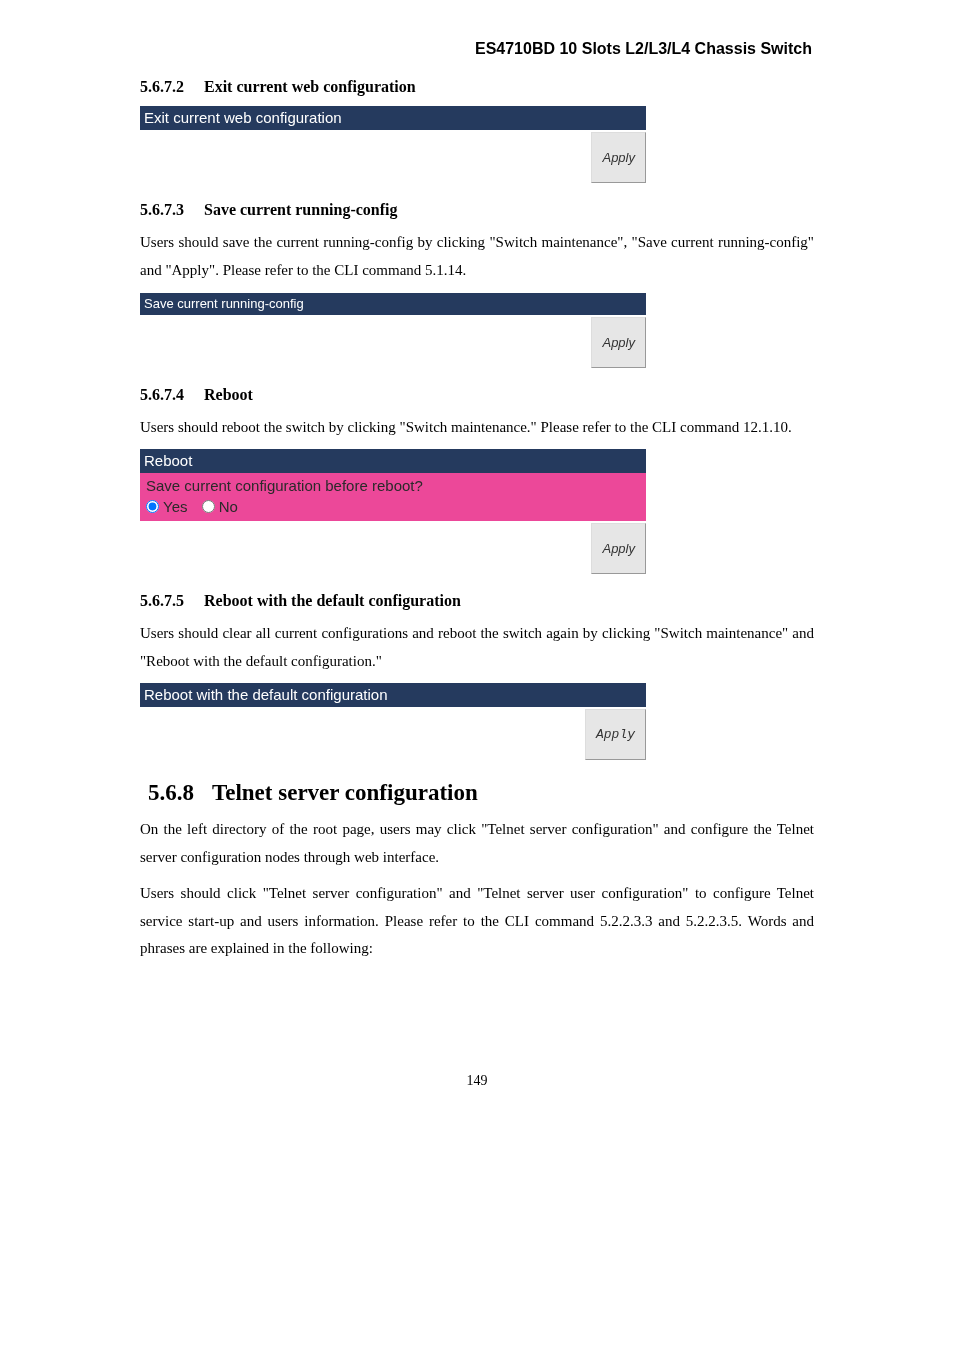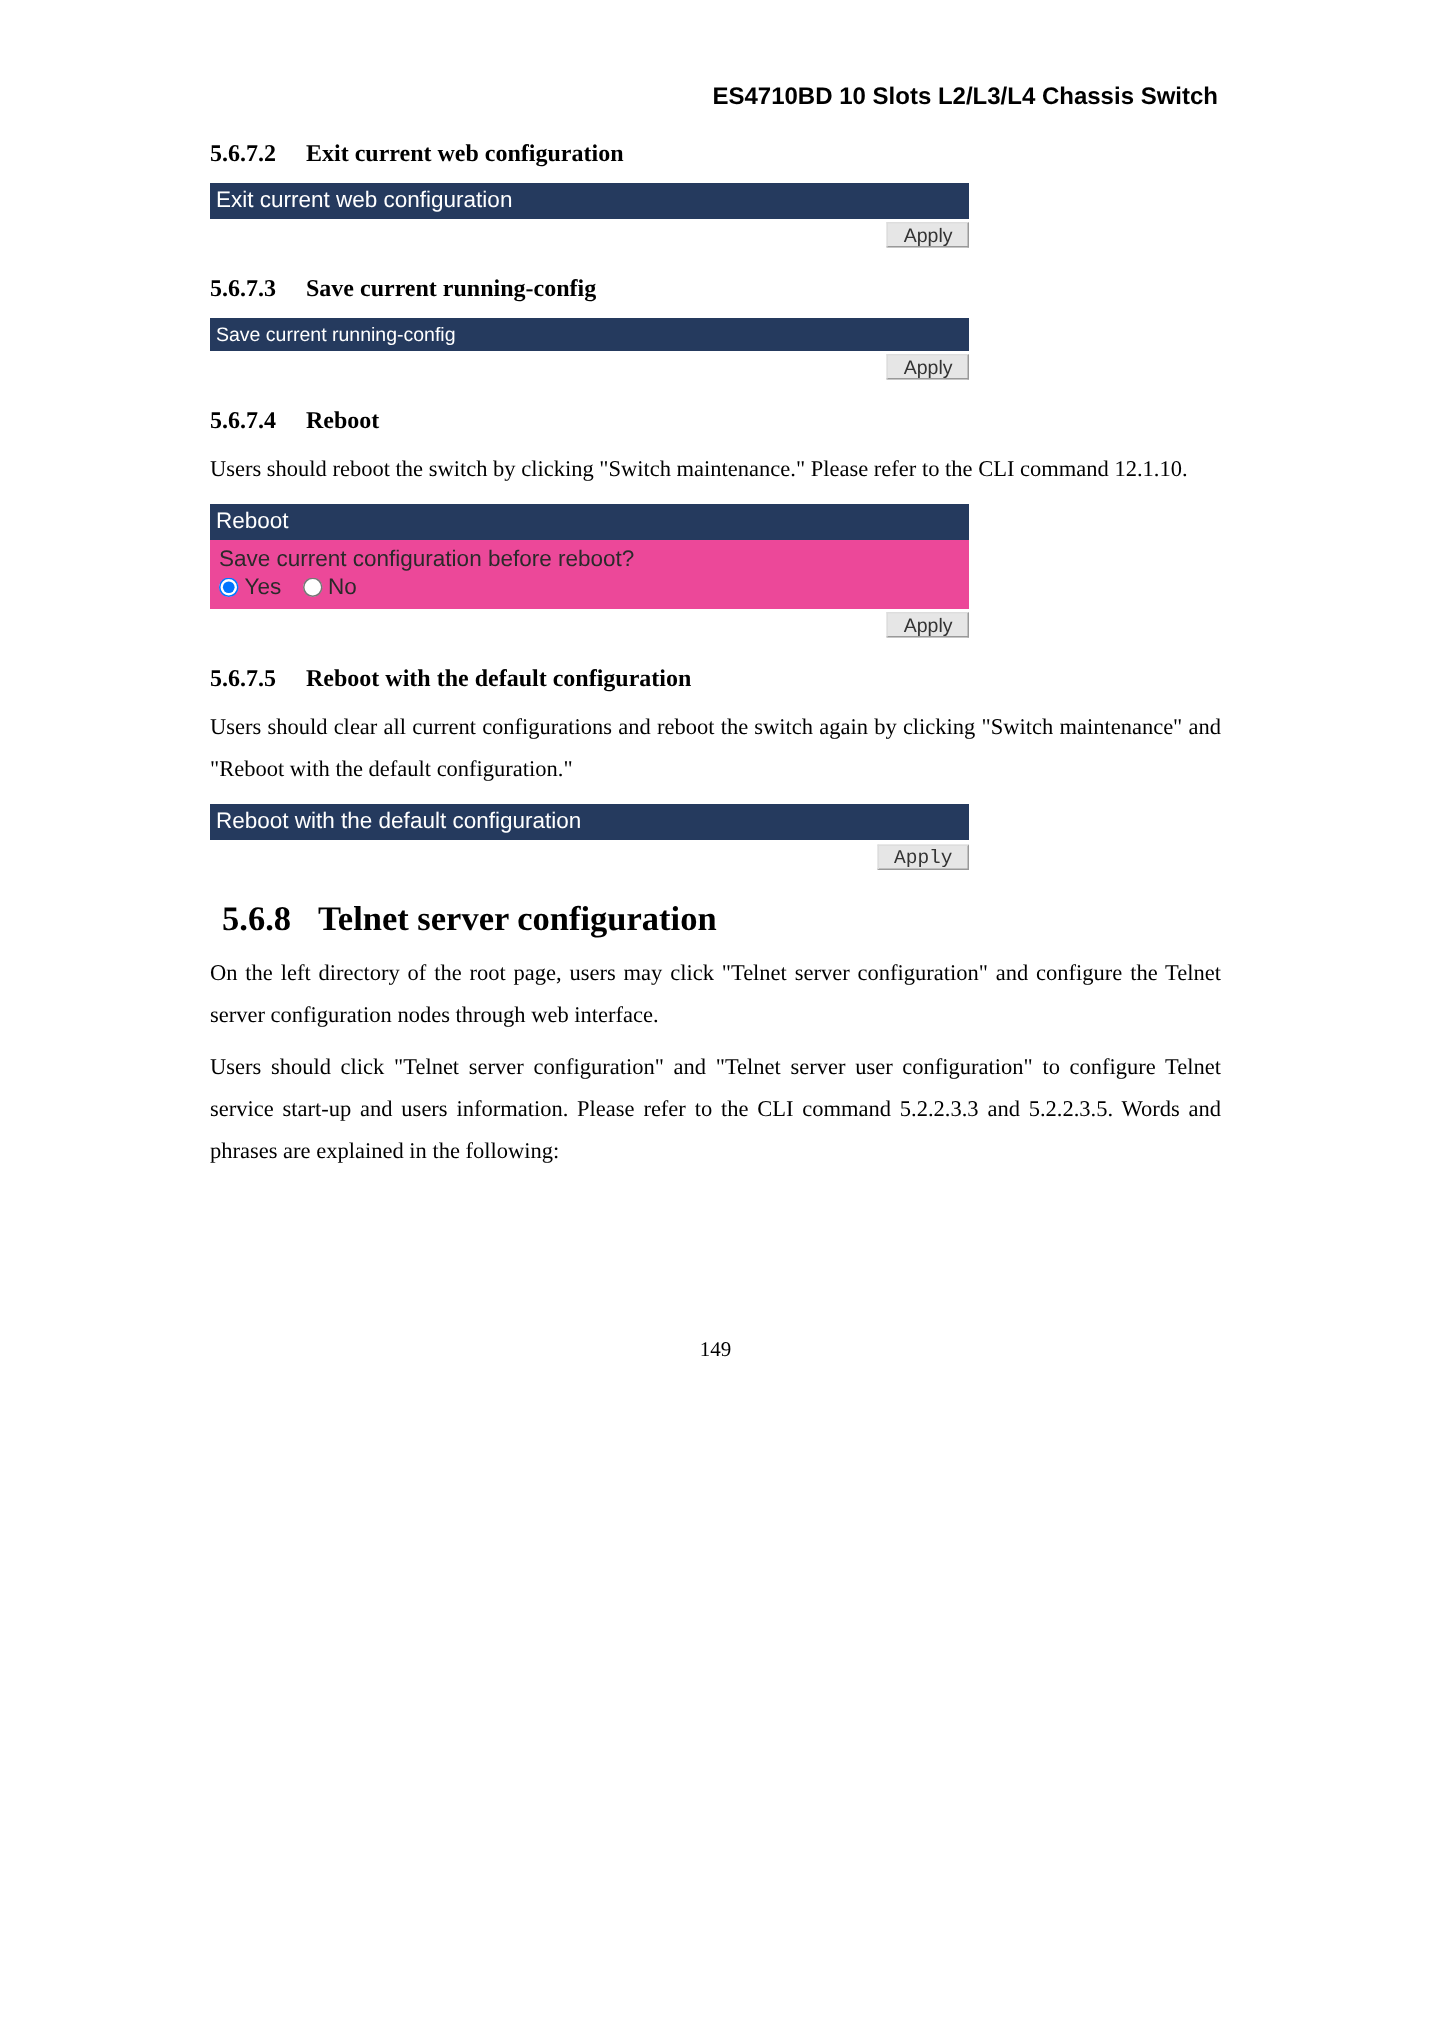--- a/index.html
+++ b/index.html
@@ -4,21 +4,21 @@
 <style>
   body {
     margin: 0;
     padding: 0;
     font-family: "Times New Roman", Times, serif;
     background: #fff;
     color: #000;
   }
   .page {
     width: 954px;
-    margin: 16px auto;
+    margin: 0 auto;
     padding: 40px 140px 60px 140px;
     box-sizing: border-box;
   }
   .header-title {
     font-family: Arial, Helvetica, sans-serif;
     font-weight: bold;
     font-size: 16px;
     text-align: right;
     margin-bottom: 20px;
     padding-right: 2px;
@@ -89,23 +89,24 @@
     margin-right: 10px;
     vertical-align: middle;
   }
   button.apply-btn {
     font-family: Arial, Helvetica, sans-serif;
     font-size: 13px;
     background: #e6e6e6;
     border: 1px solid #999;
     border-top-color: #ddd;
     border-left-color: #ddd;
-    padding: 0 10px;
+    padding: 17px 10px;
     cursor: pointer;
     color: #333;
+    font-style: italic;
   }
   button.apply-btn.mono {
     font-family: "Courier New", Courier, monospace;
   }
   .page-number {
     text-align: center;
     font-size: 14px;
     margin-top: 110px;
   }
 </style>
@@ -121,20 +122,21 @@
   <div class="ui-block">
     <div class="ui-bar">Exit current web configuration</div>
     <div class="ui-apply-row">
       <button class="apply-btn">Apply</button>
     </div>
   </div>
 
   <h2 class="section">
     <span class="num">5.6.7.3</span><span>Save current running-config</span>
   </h2>
+  <p class="body">Users should save the current running-config by clicking "Switch maintenance", "Save current running-config" and "Apply". Please refer to the CLI command 5.1.14.</p>
   <div class="ui-block">
     <div class="ui-bar small">Save current running-config</div>
     <div class="ui-apply-row">
       <button class="apply-btn">Apply</button>
     </div>
   </div>
 
   <h2 class="section">
     <span class="num">5.6.7.4</span><span>Reboot</span>
   </h2>

